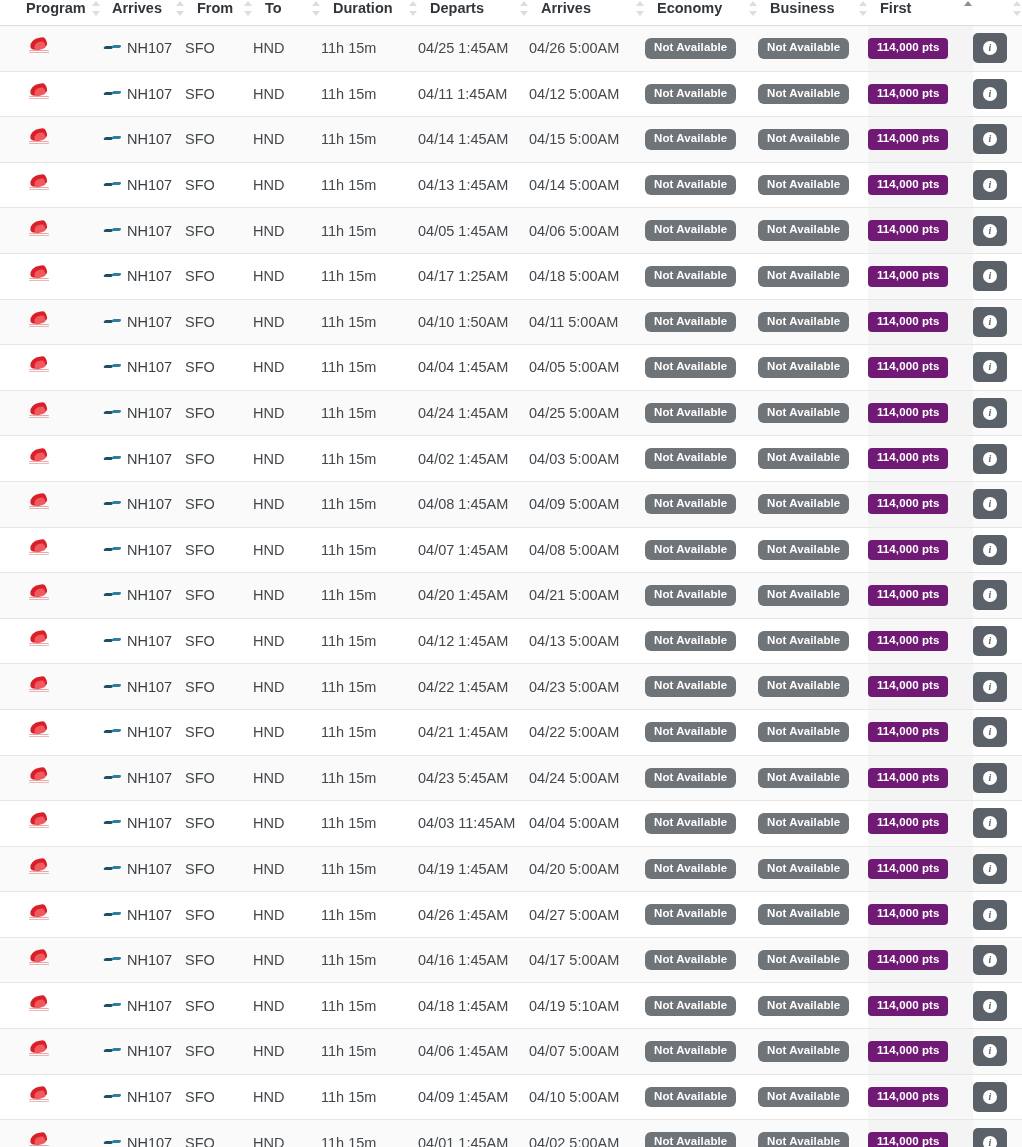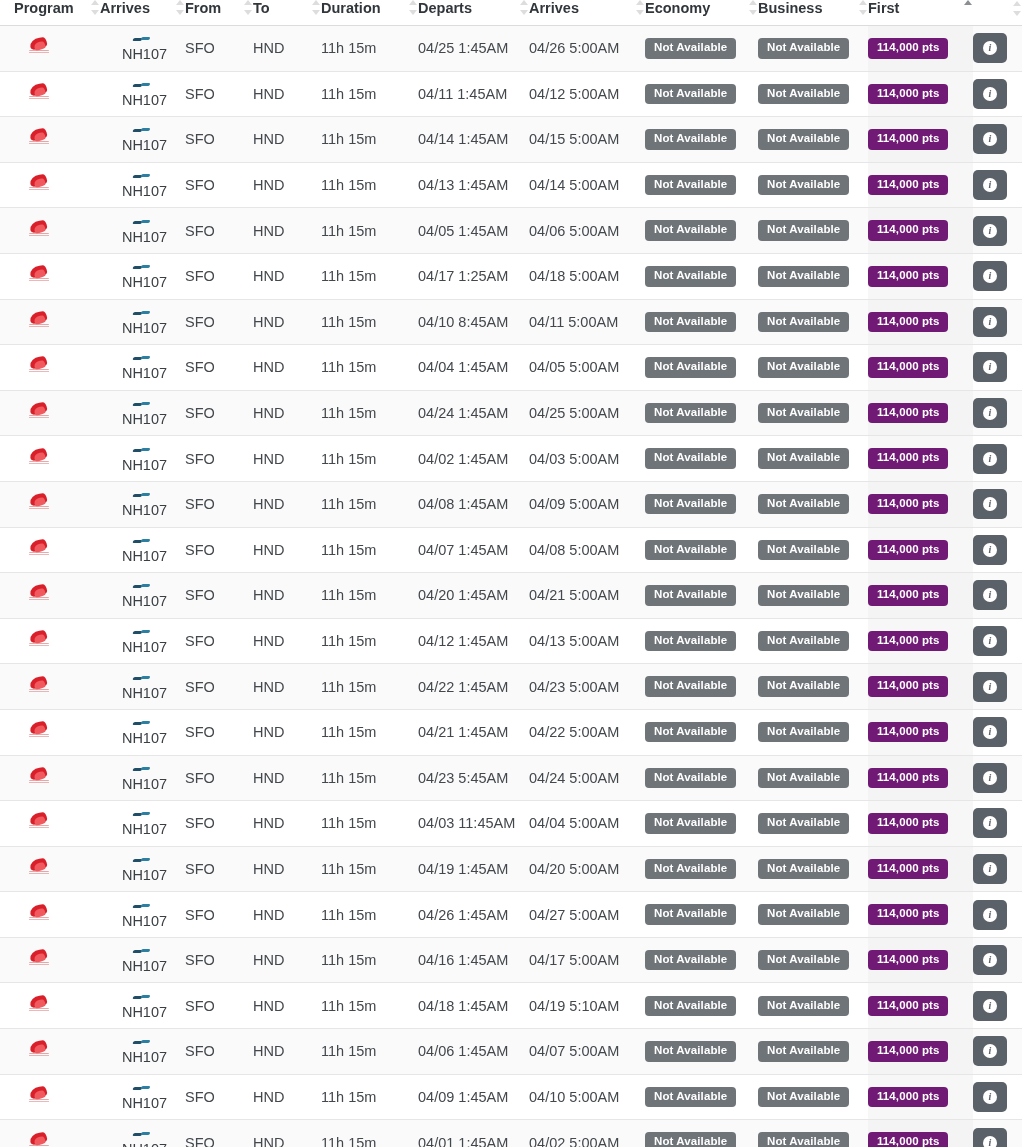--- a/index.html
+++ b/index.html
@@ -37,23 +37,24 @@
     vertical-align: bottom;
     white-space: nowrap;
     background: #ffffff;
     position: relative;
   }
   thead tr {
     border-bottom: 1px solid #dcdcdc;
   }
   .th-inner {
     display: flex;
-    align-items: flex-start;
+    align-items: center;
     justify-content: space-between;
     padding-right: 0;
+    margin-left: 12px;
   }
   .th-label { display: inline-block; }
 
   
   .sort-ic {
     display: inline-block;
     width: 9px;
     height: 15px;
     position: relative;
     flex: 0 0 auto;
@@ -124,21 +125,20 @@
        rgba(200,60,60,.45) 2px 3px, transparent 3px 4px);
     border-radius: 1px;
     opacity: .8;
   }
 
   
   .flight-cell {
     display: flex;
     align-items: center;
     padding-left: 4px;
-    flex-direction: column;
   }
   .airline-mark {
     width: 17px;
     height: 12px;
     margin-right: 6px;
     position: relative;
     flex: 0 0 auto;
   }
   .airline-mark .s1,
   .airline-mark .s2 {
@@ -163,21 +163,21 @@
     display: inline-block;
     font-size: 11.5px;
     font-weight: bold;
     color: #ffffff;
     border-radius: 4px;
     padding: 4px 9px 5px 9px;
     line-height: 1;
     letter-spacing: .1px;
     white-space: nowrap;
   }
-  .badge.na  { background: #6f7479; }
+  .badge.na  { background: #6f7479; border-radius: 6px; }
   .badge.pts { background: #701a75; }
 
   
   .info-btn {
     width: 34px;
     height: 30px;
     background: #5b6168;
     border-radius: 5px;
     display: flex;
     align-items: center;
@@ -529,21 +529,21 @@
               <span class="airline-mark">
                 <span class="s1"></span>
                 <span class="s2"></span>
               </span>
               <span class="flight-no">NH107</span>
             </div>
           </td>
           <td><span>SFO</span></td>
           <td><span>HND</span></td>
           <td><span>11h 15m</span></td>
-          <td><span>04/10 8:45AM</span></td>
+          <td><span>04/10 1:50AM</span></td>
           <td><span>04/11 5:00AM</span></td>
           <td><span class="badge na">Not Available</span></td>
           <td><span class="badge na">Not Available</span></td>
           <td class="col-first"><span class="badge pts">114,000 pts</span></td>
           <td>
             <div class="cell-center-h">
               <button class="info-btn">
                 <span class="info-glyph">i</span>
               </button>
             </div>

